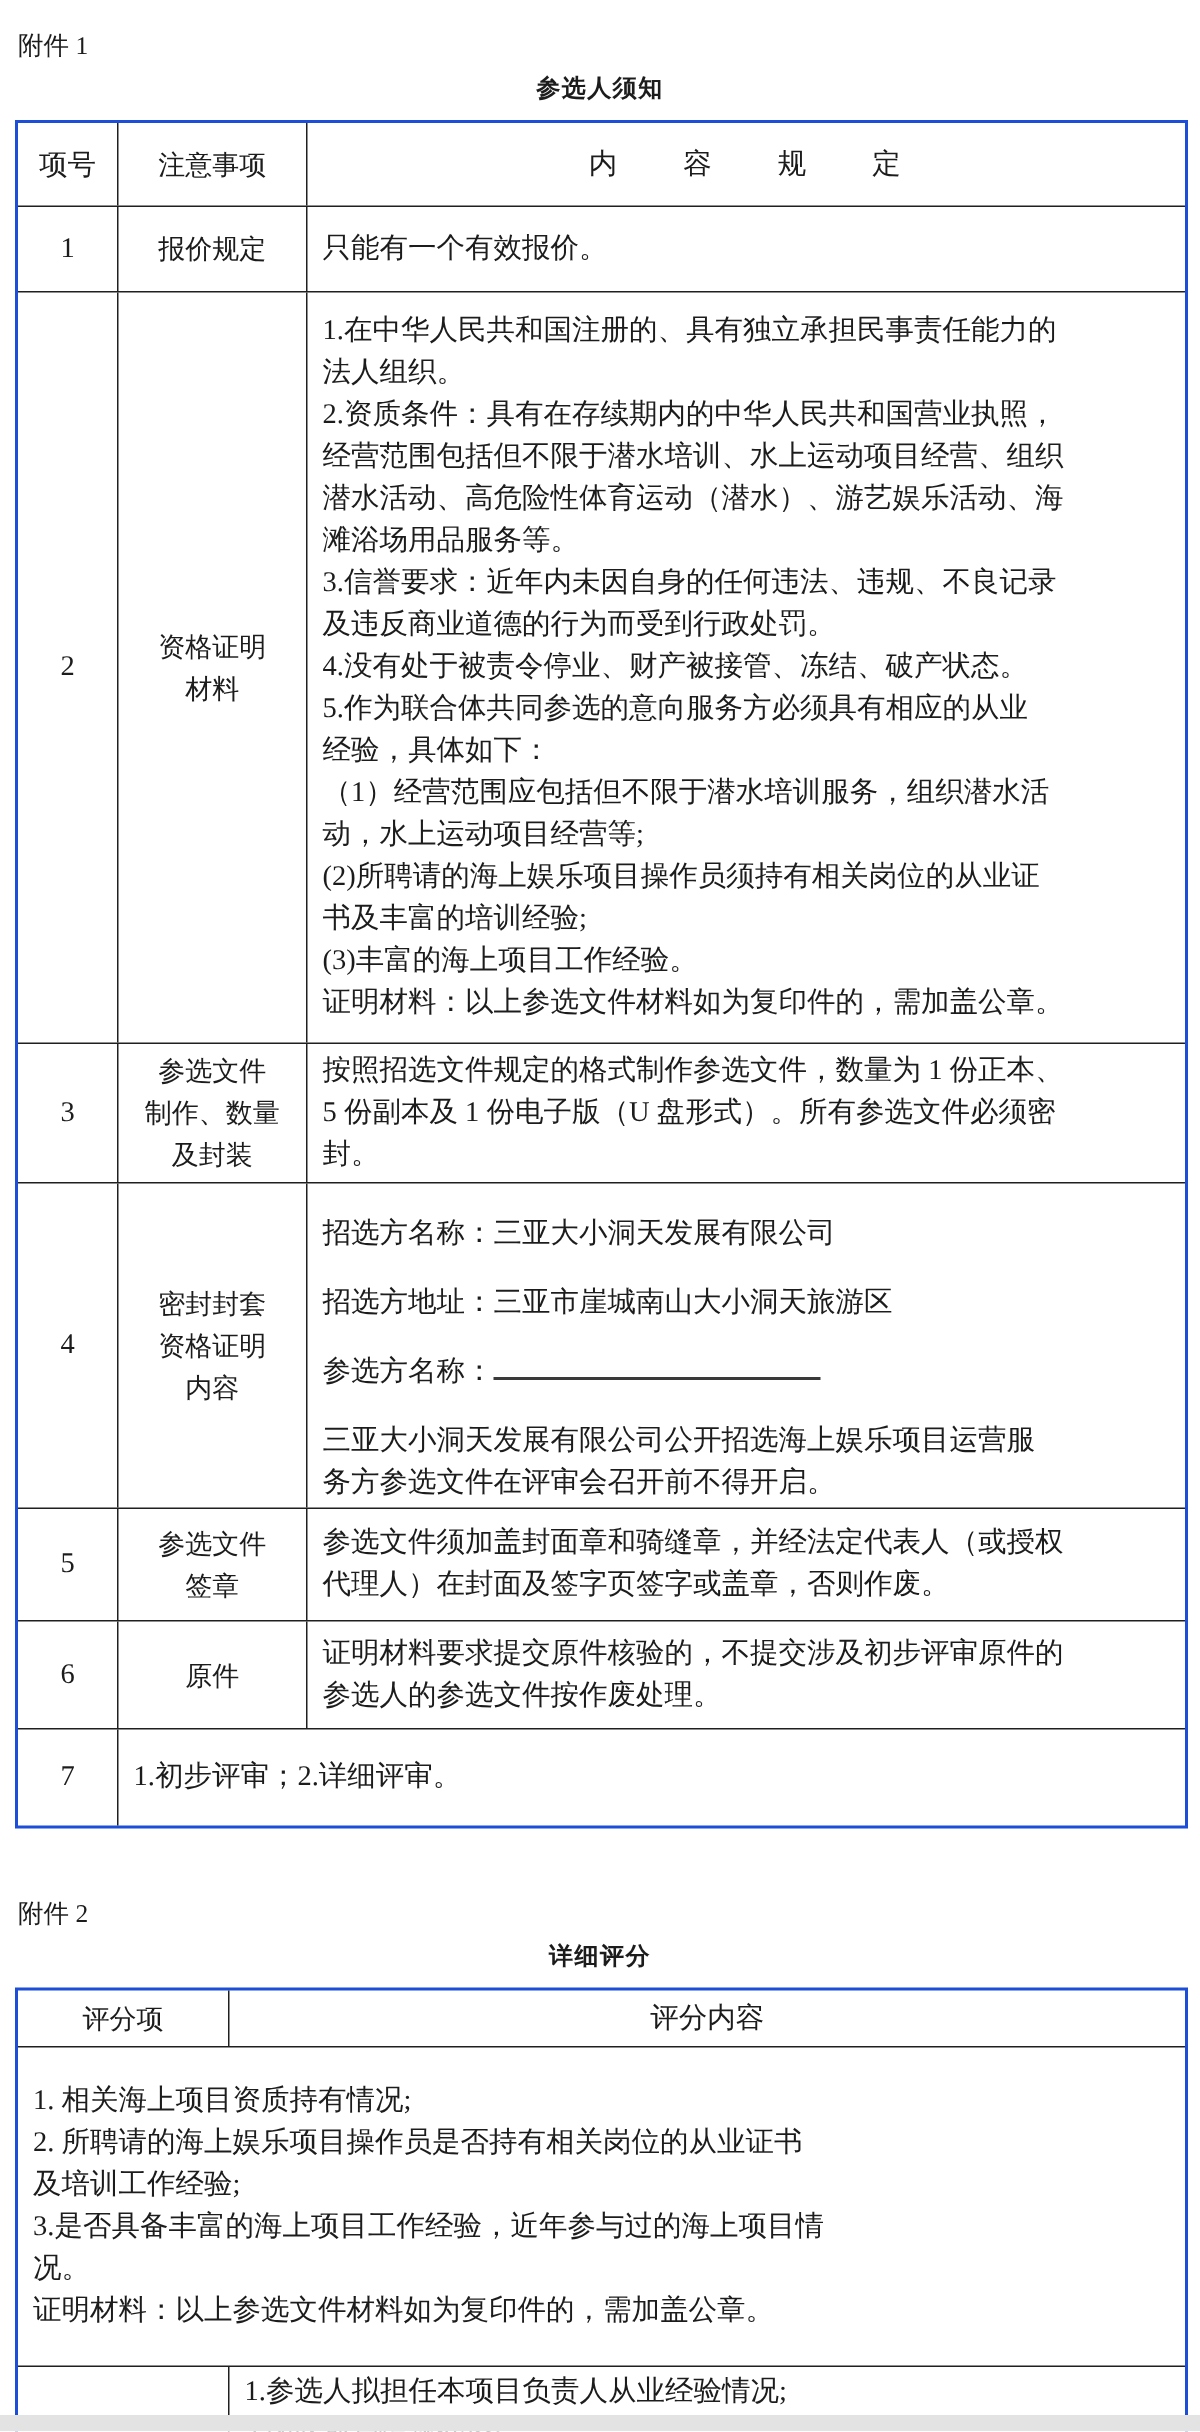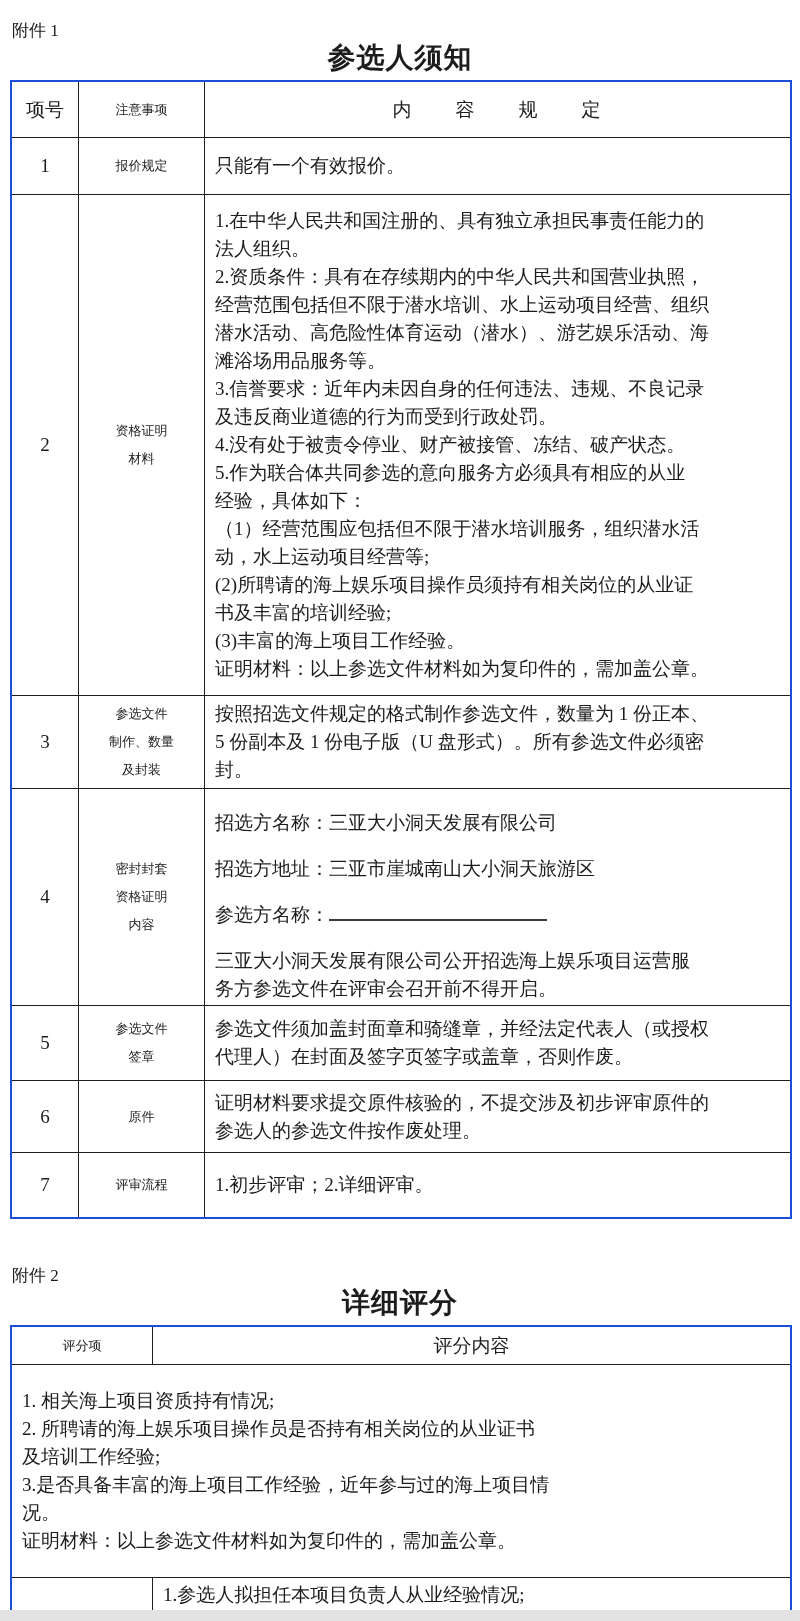--- a/index.html
+++ b/index.html
@@ -3,35 +3,35 @@
 <meta charset="utf-8">
 <style>
   html,body { margin:0; padding:0; background:#ffffff; }
   body { font-family:"Liberation Serif","DejaVu Serif",serif; color:#1c1c1c; }
   .page { position:relative; width:800px; height:1621px; background:#ffffff; overflow:hidden; }
 
   .attach-label { font-size:17px; line-height:22px; margin:0 0 0 12px; }
   .attach-1 { padding-top:20px; }
   .attach-2 { margin-top:46px; }
 
-  .doc-title { text-align:center; font-weight:bold; font-size:28px; line-height:28px;
-               font-family:Liberation Mono, monospace;
+  .doc-title { text-align:center; font-weight:bold; font-size:16px; line-height:28px;
+               font-family:Liberation Serif, serif;
                letter-spacing:1px; margin:4px 0 6px 0; }
 
   .tbl { width:778px; margin-left:10px; border:2px solid #1d4ed8; box-sizing:content-box; background:#fff; }
   .tr  { display:flex; border-top:1px solid #1f1f1f; align-items:stretch; }
   .tr.first { border-top:none; }
 
   .c { box-sizing:border-box; }
   .c-no { width:67px; flex:0 0 67px; border-right:1px solid #1f1f1f;
           display:flex; align-items:center; justify-content:center;
           font-size:19px; }
   .c-label { width:126px; flex:0 0 126px; border-right:1px solid #1f1f1f;
              display:flex; align-items:center; justify-content:center;
-             text-align:center; font-size:13px; line-height:28px;
+             text-align:center; font-size:18px; line-height:28px;
              white-space:pre-line; padding:4px 2px; }
   .c-content { flex:1 1 auto; min-width:0; padding:2px 10px;
                display:flex; flex-direction:column; justify-content:center;
                font-size:19px; line-height:28px; }
   .pre { white-space:pre-line; }
 
   .hdr .c-content { align-items:center; text-align:center; }
   .hdr-spread { letter-spacing:2px; }
 
   .t2 .c-label { width:141px; flex:0 0 141px; }
@@ -122,21 +122,20 @@
 
     <div class="tr" style="min-height:71px">
       <div class="c c-no">6</div>
       <div class="c c-label">原件</div>
       <div class="c c-content pre">证明材料要求提交原件核验的，不提交涉及初步评审原件的
 参选人的参选文件按作废处理。</div>
     </div>
 
     <div class="tr" style="min-height:64px">
       <div class="c c-no">7</div>
-      <div class="c c-label">评审流程</div>
       <div class="c c-content pre">1.初步评审；2.详细评审。</div>
     </div>
 
   </div>
 
   <div class="attach-label attach-2">附件 2</div>
 
   <div class="doc-title">详细评分</div>
 
   <div class="tbl t2">

